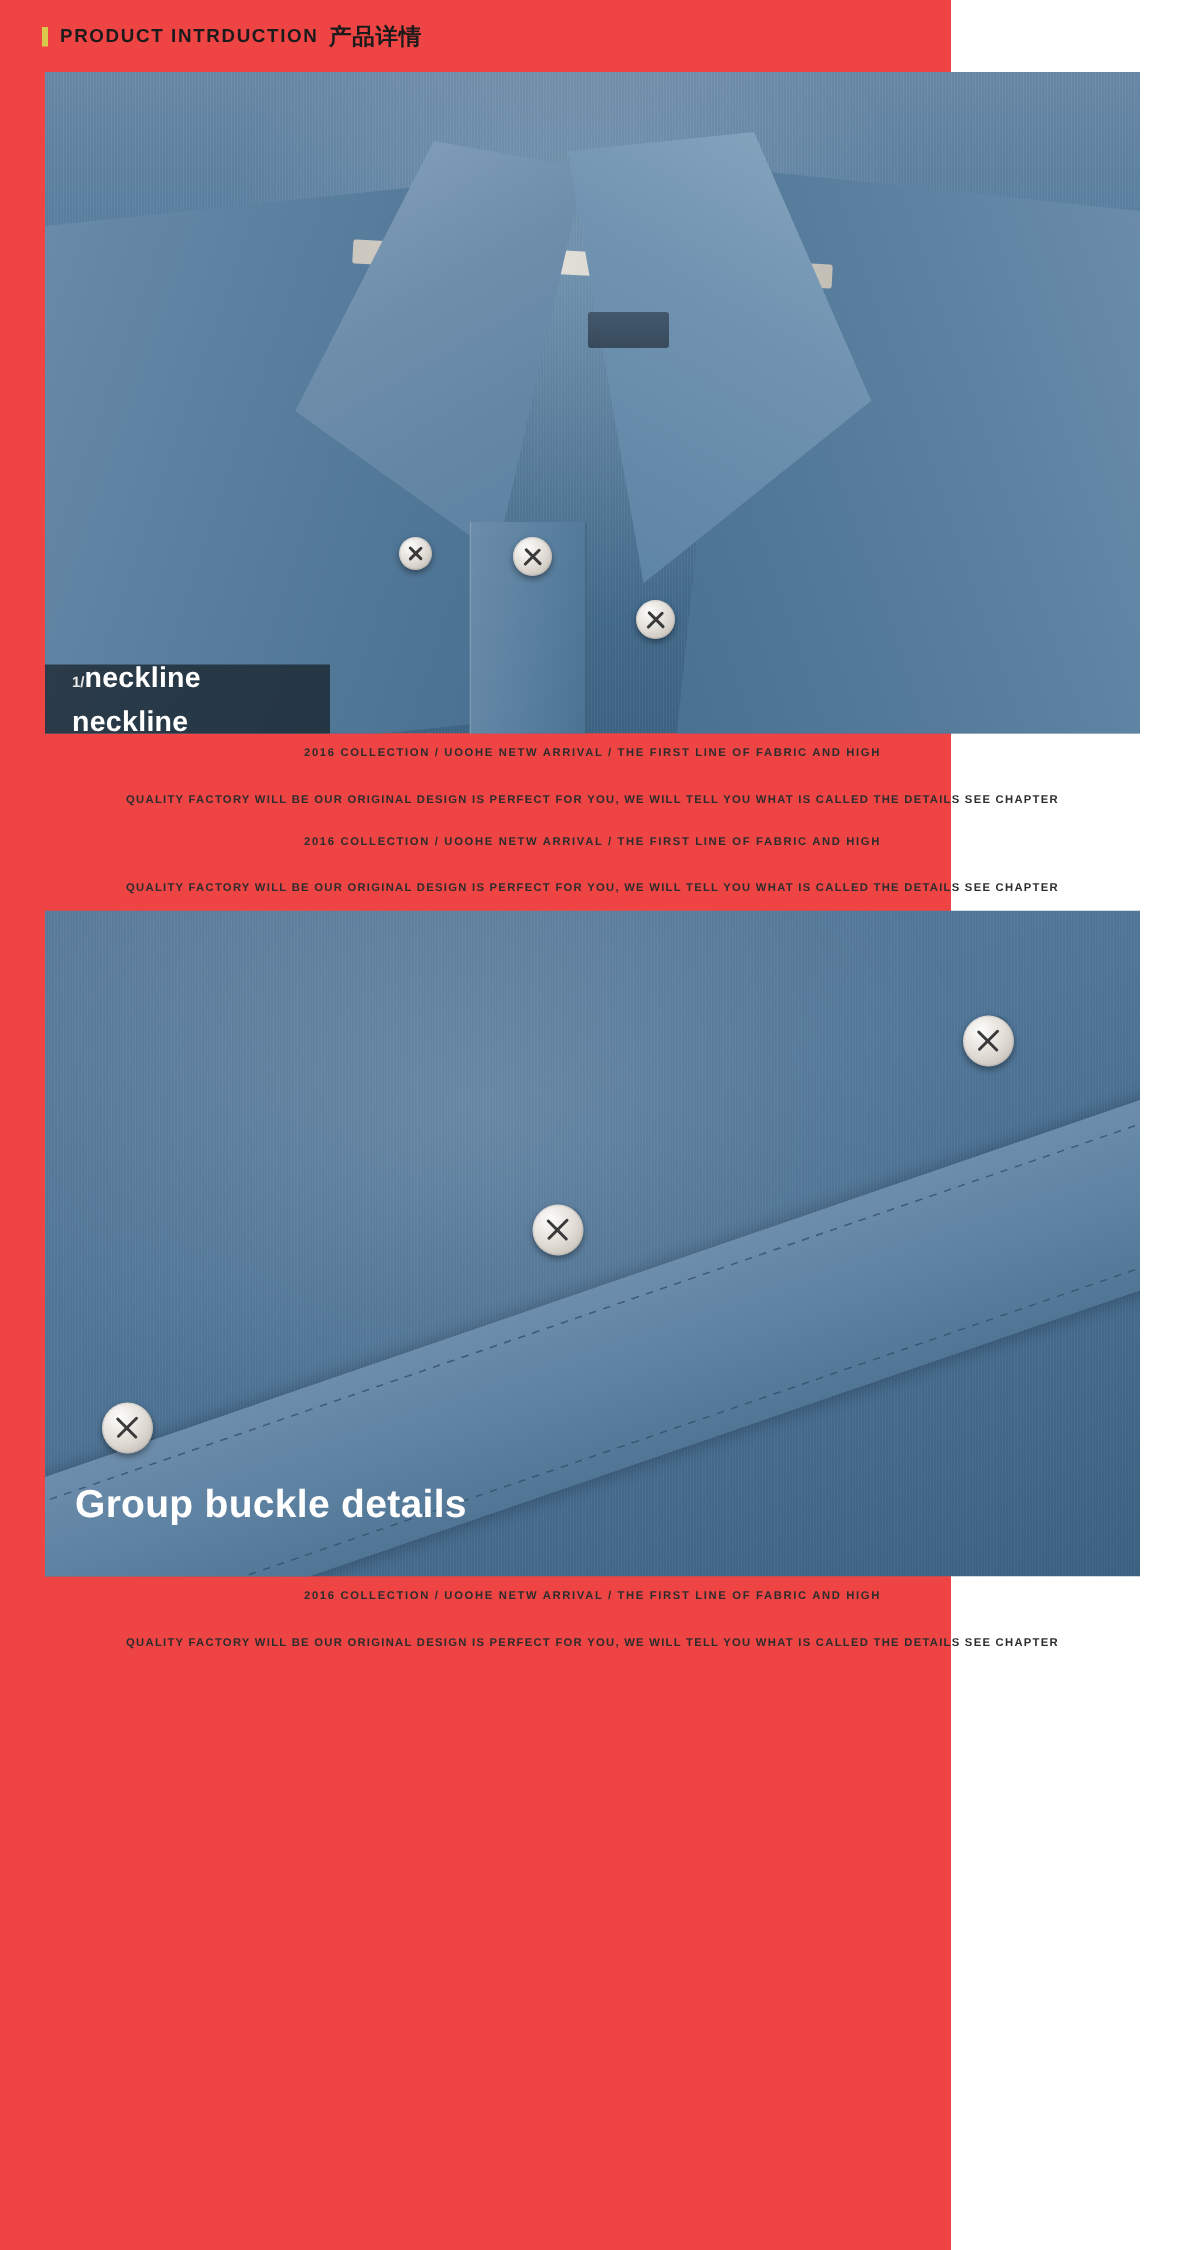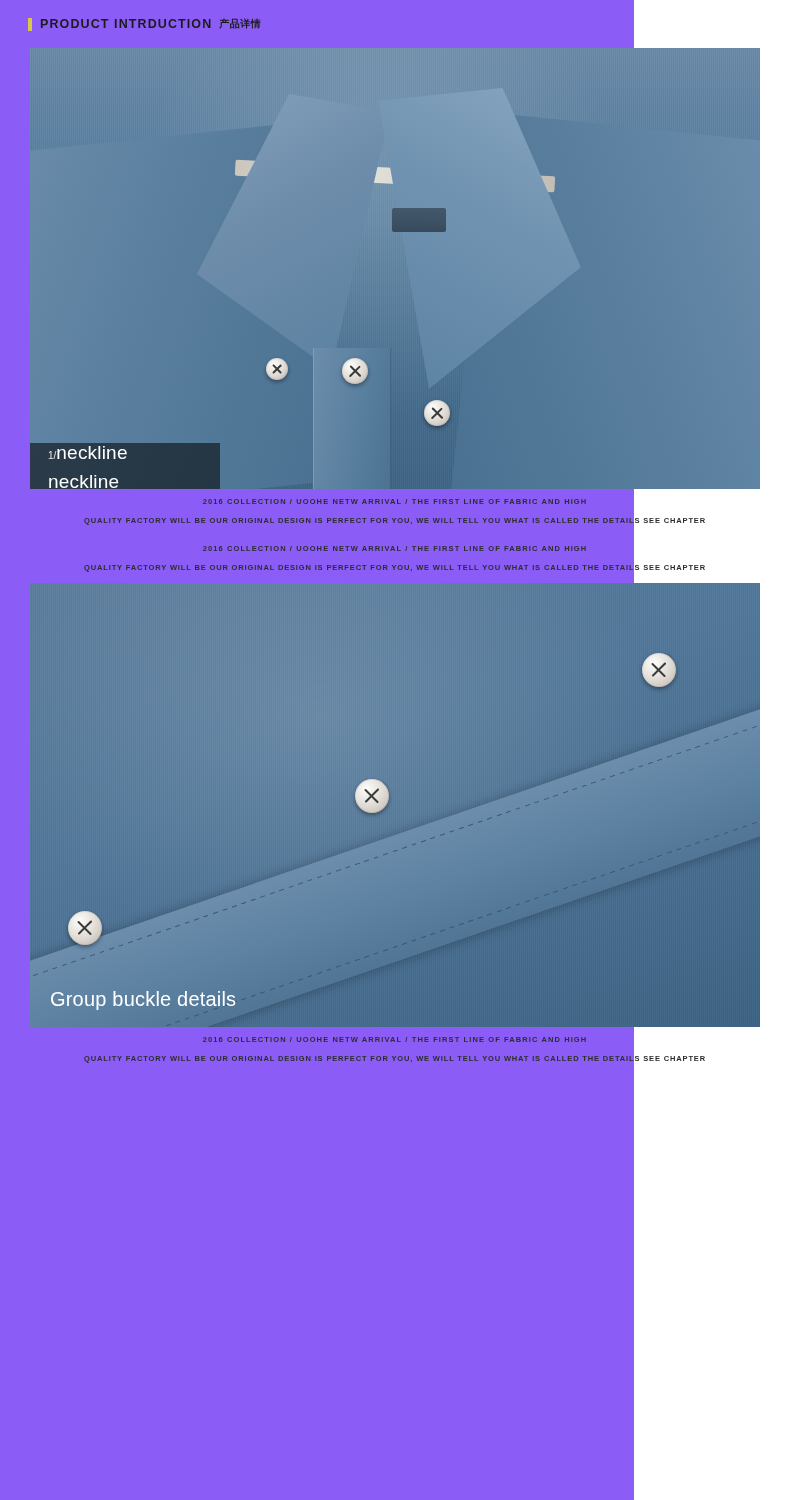--- a/index.html
+++ b/index.html
@@ -11,21 +11,21 @@
     width: 790px;
     height: 1500px;
     font-family: "Liberation Sans", sans-serif;
     color: #222;
     overflow: hidden;
   }
   .page {
     position: relative;
     width: 634px;
     height: 1500px;
-    background: #8b5cf6;
+    background: #ef4444;
   }
 
   
   .header {
     position: relative;
     height: 48px;
     display: flex;
     align-items: center;
     padding-left: 28px;
     box-sizing: border-box;
@@ -37,36 +37,37 @@
     margin-right: 8px;
     flex: 0 0 auto;
   }
   .header-title-en {
     font-size: 12.5px;
     letter-spacing: 1.1px;
     font-weight: bold;
     color: #1b1b1b;
   }
   .header-title-cn {
-    font-size: 10px;
+    font-size: 15px;
     font-weight: bold;
     color: #1b1b1b;
     margin-left: 7px;
     letter-spacing: 0.5px;
   }
 
   
   .section {
     position: relative;
     width: 790px;
   }
   .photo {
     position: relative;
     margin: 0 30px;
     overflow: hidden;
+    font-weight: bold;
   }
   .photo-1 { height: 441px; }
   .photo-2 { height: 446px; }
   .photo-3 { height: 444px; }
 
   
   .denim {
     position: absolute;
     inset: 0;
     background:
@@ -195,21 +196,21 @@
     font-size: 7.5px;
     letter-spacing: 1.1px;
     color: #2d2d2d;
     font-weight: bold;
   }
   .subtitle .l2 {
     font-size: 7.5px;
     letter-spacing: 0.85px;
     color: #2d2d2d;
     font-weight: bold;
-    margin-top: 7px;
+    margin-top: 19px;
     text-align: center;
   }
 
   
   .s2-bg {
     background:
       radial-gradient(ellipse at 30% 25%, rgba(255,255,255,0.12) 0%, rgba(255,255,255,0) 55%),
       repeating-linear-gradient(90deg, rgba(255,255,255,0.028) 0px, rgba(255,255,255,0.028) 1px, rgba(0,0,0,0.026) 1px, rgba(0,0,0,0.026) 2px),
       linear-gradient(170deg, #5e80a0 0%, #53789a 40%, #486e90 75%, #3f6486 100%);
   }
@@ -336,21 +337,21 @@
       <div class="s3-band-stitch"></div>
       <div class="s3-band-stitch2"></div>
 
       <div class="thread" style="left:620px; top:70px;"></div>
       <div class="btn-round" style="left:612px; top:70px; width:34px; height:34px;"></div>
       <div class="thread" style="left:335px; top:198px;"></div>
       <div class="btn-round" style="left:325px; top:196px; width:34px; height:34px;"></div>
       <div class="thread" style="left:45px; top:330px;"></div>
       <div class="btn-round" style="left:38px; top:328px; width:34px; height:34px;"></div>
 
-      <div class="caption" style="left:20px; top:382px; font-size:20px;margin-top:21px;">
+      <div class="caption" style="left:20px; top:382px; font-size:26px;">
         <span>Group buckle details</span>
       </div>
     </div>
     <div class="subtitle footer-note">
       <div class="l1">2016 COLLECTION / UOOHE NETW ARRIVAL / THE FIRST LINE OF FABRIC AND HIGH</div>
       <div class="l2">QUALITY FACTORY WILL BE OUR ORIGINAL DESIGN IS PERFECT FOR YOU, WE WILL TELL YOU WHAT IS CALLED THE DETAILS SEE CHAPTER</div>
     </div>
   </div>
 
 </div>

